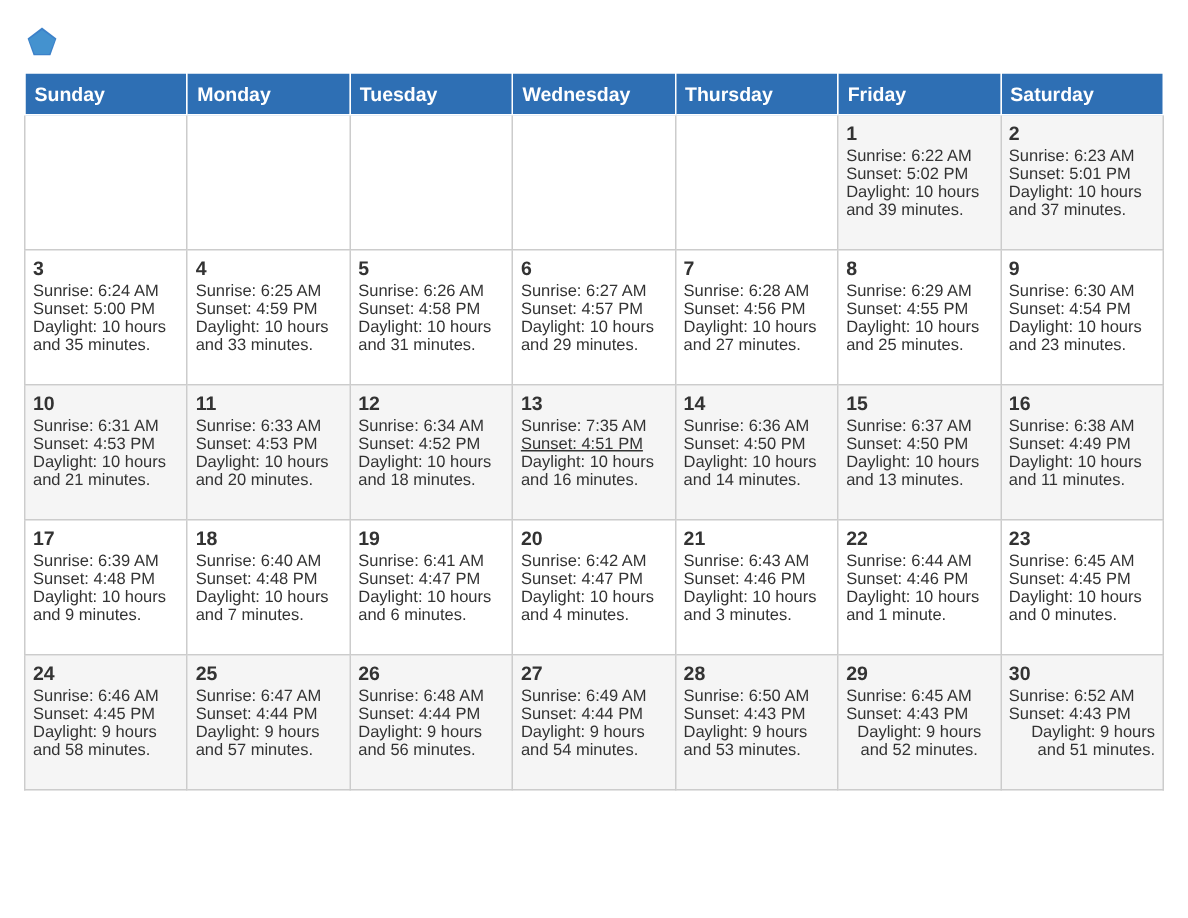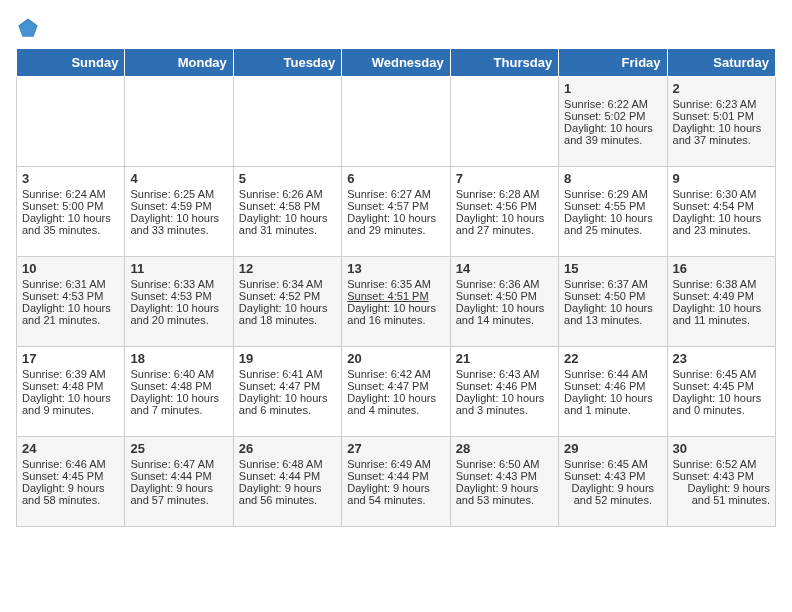--- a/index.html
+++ b/index.html
@@ -45,21 +45,21 @@
       color: #555;
     }
     .calendar {
       width: 100%;
       border-collapse: collapse;
       table-layout: fixed;
     }
     .calendar thead th {
       background: #2e6fb4;
       color: #fff;
-      text-align: right;
+      text-align: left;
       padding: 6px 6px;
       font-size: 13px;
       border: 1px solid #fff;
     }
     .calendar tbody td {
       vertical-align: top;
       border: 1px solid #ccc;
       padding: 4px 5px;
       font-size: 11px;
       color: #333;
@@ -192,21 +192,21 @@
           <span style="display: block;">Daylight: 10 hours and 20 minutes.</span>
         </td>
         <td>
           <span class="day-num">12</span>
           <span style="display: block;">Sunrise: 6:34 AM</span>
           <span style="display: block;">Sunset: 4:52 PM</span>
           <span style="display: block;">Daylight: 10 hours and 18 minutes.</span>
         </td>
         <td>
           <span class="day-num">13</span>
-          <span style="display: block;">Sunrise: 6:35 AM</span>
+          <span style="display: block;">Sunrise: 7:35 AM</span>
           <span style="display: block; text-decoration: underline;">Sunset: 4:51 PM</span>
           <span style="display: block;">Daylight: 10 hours and 16 minutes.</span>
         </td>
         <td>
           <span class="day-num">14</span>
           <span style="display: block;">Sunrise: 6:36 AM</span>
           <span style="display: block;">Sunset: 4:50 PM</span>
           <span style="display: block;">Daylight: 10 hours and 14 minutes.</span>
         </td>
         <td>

